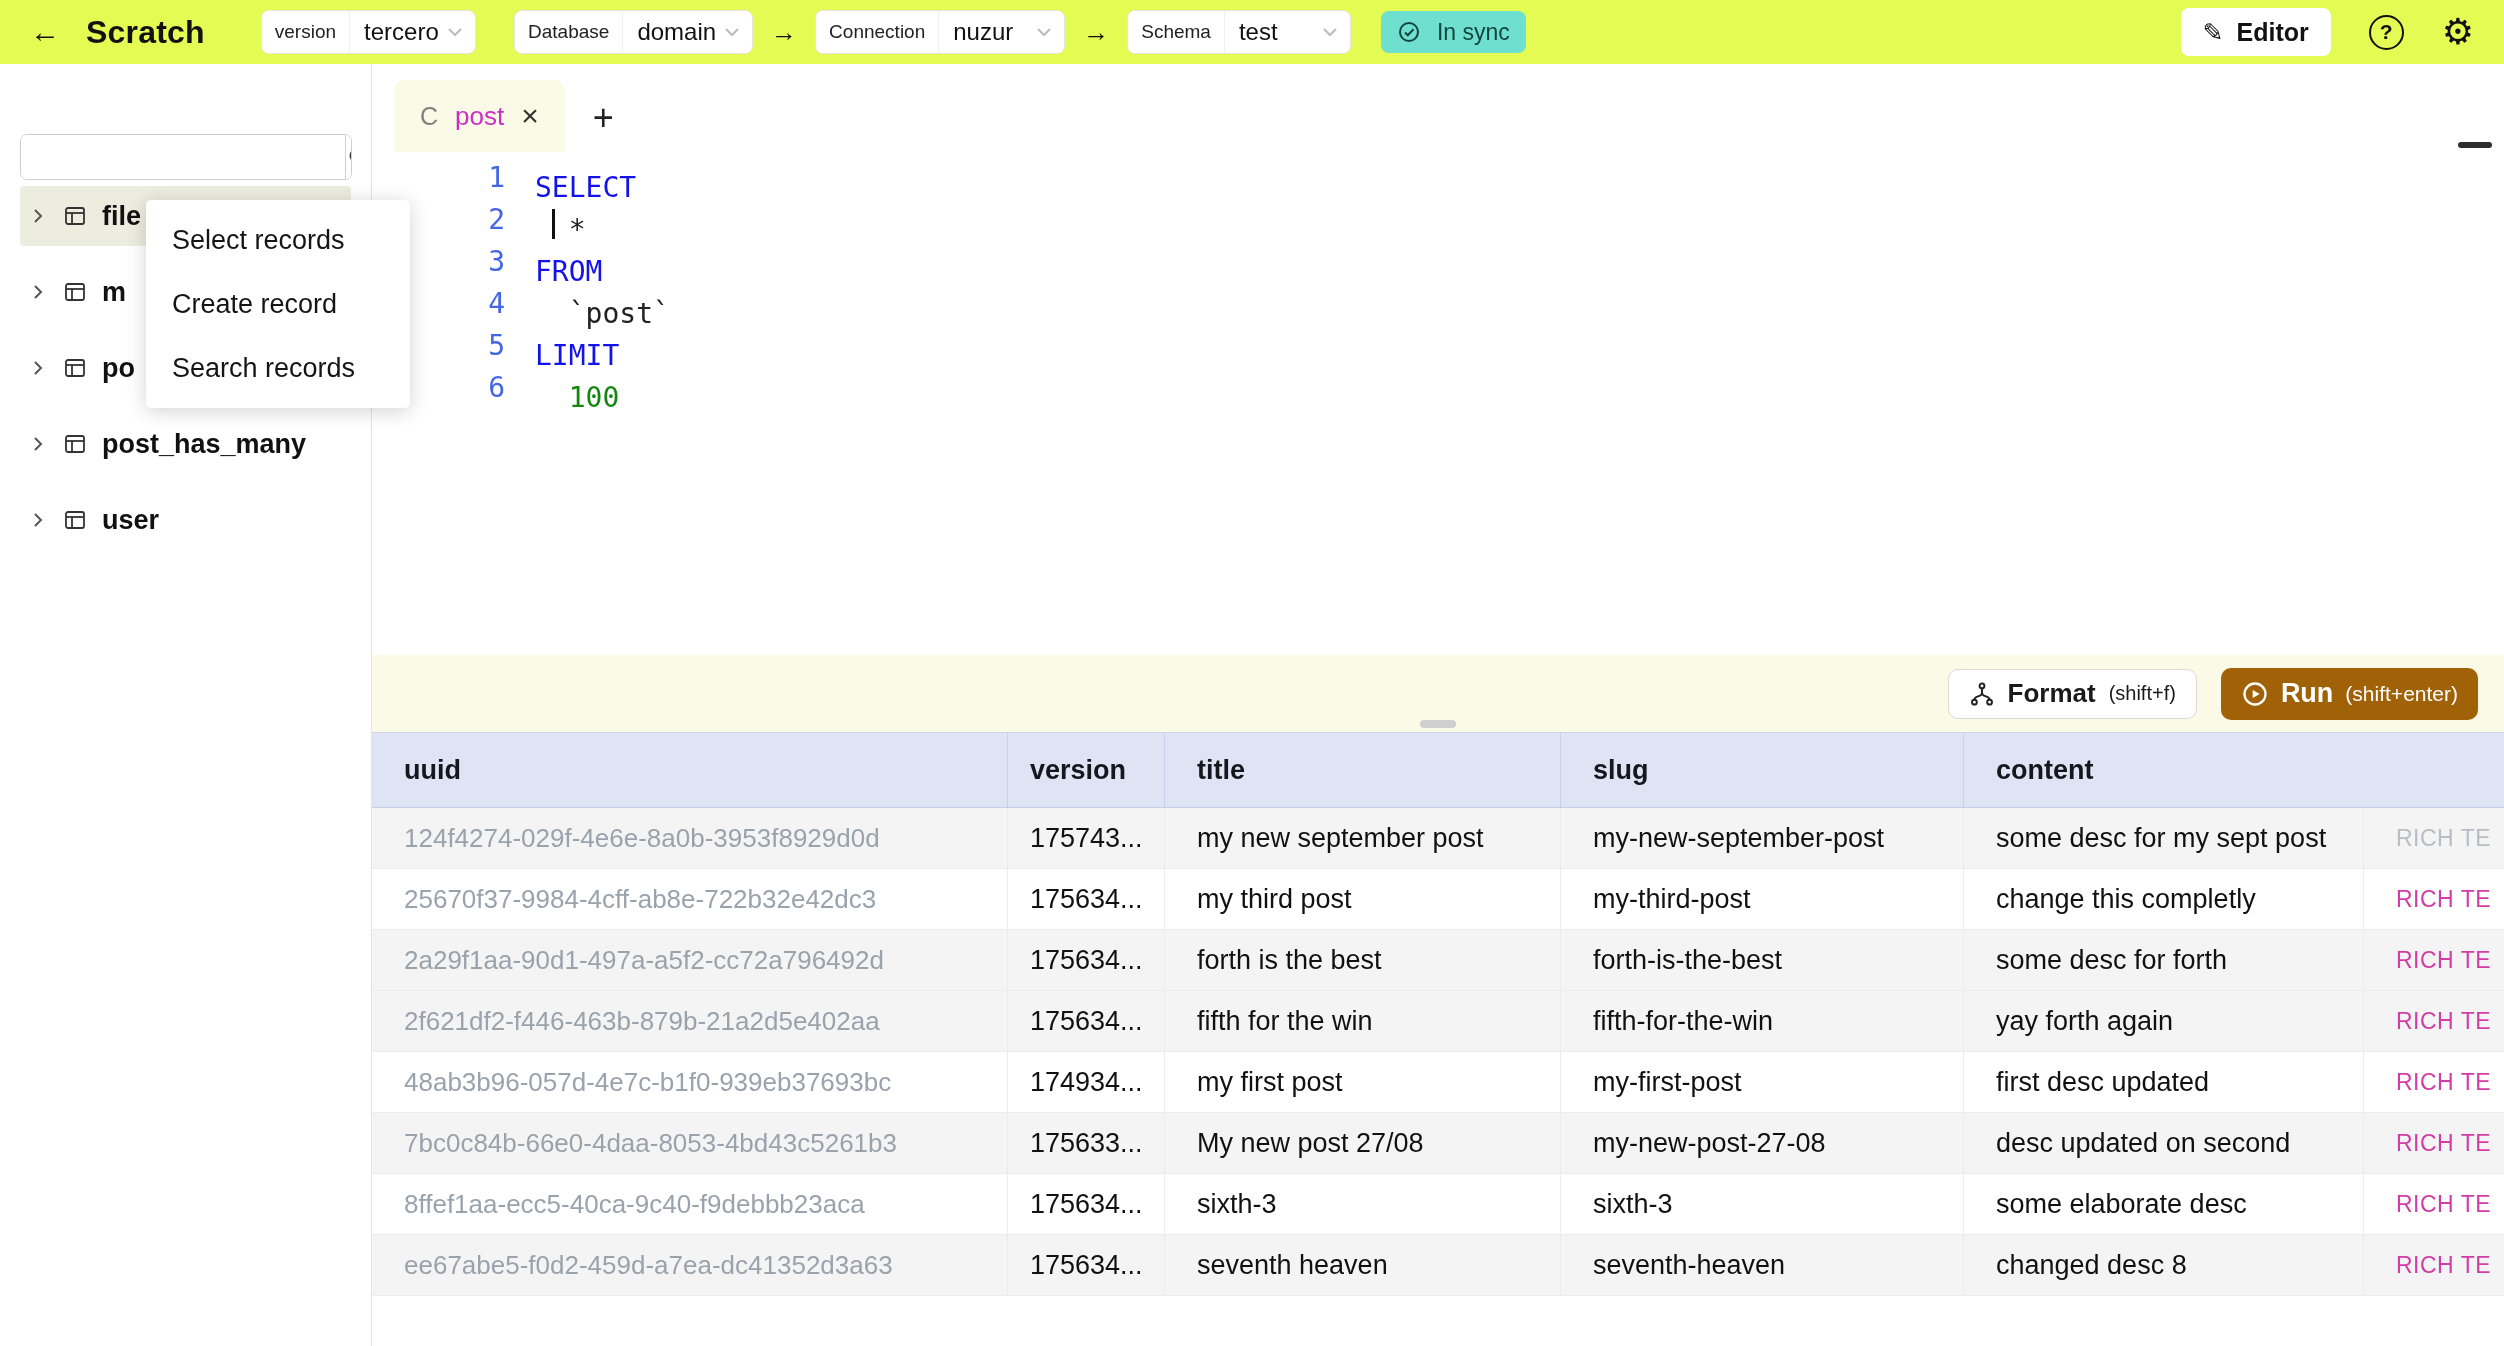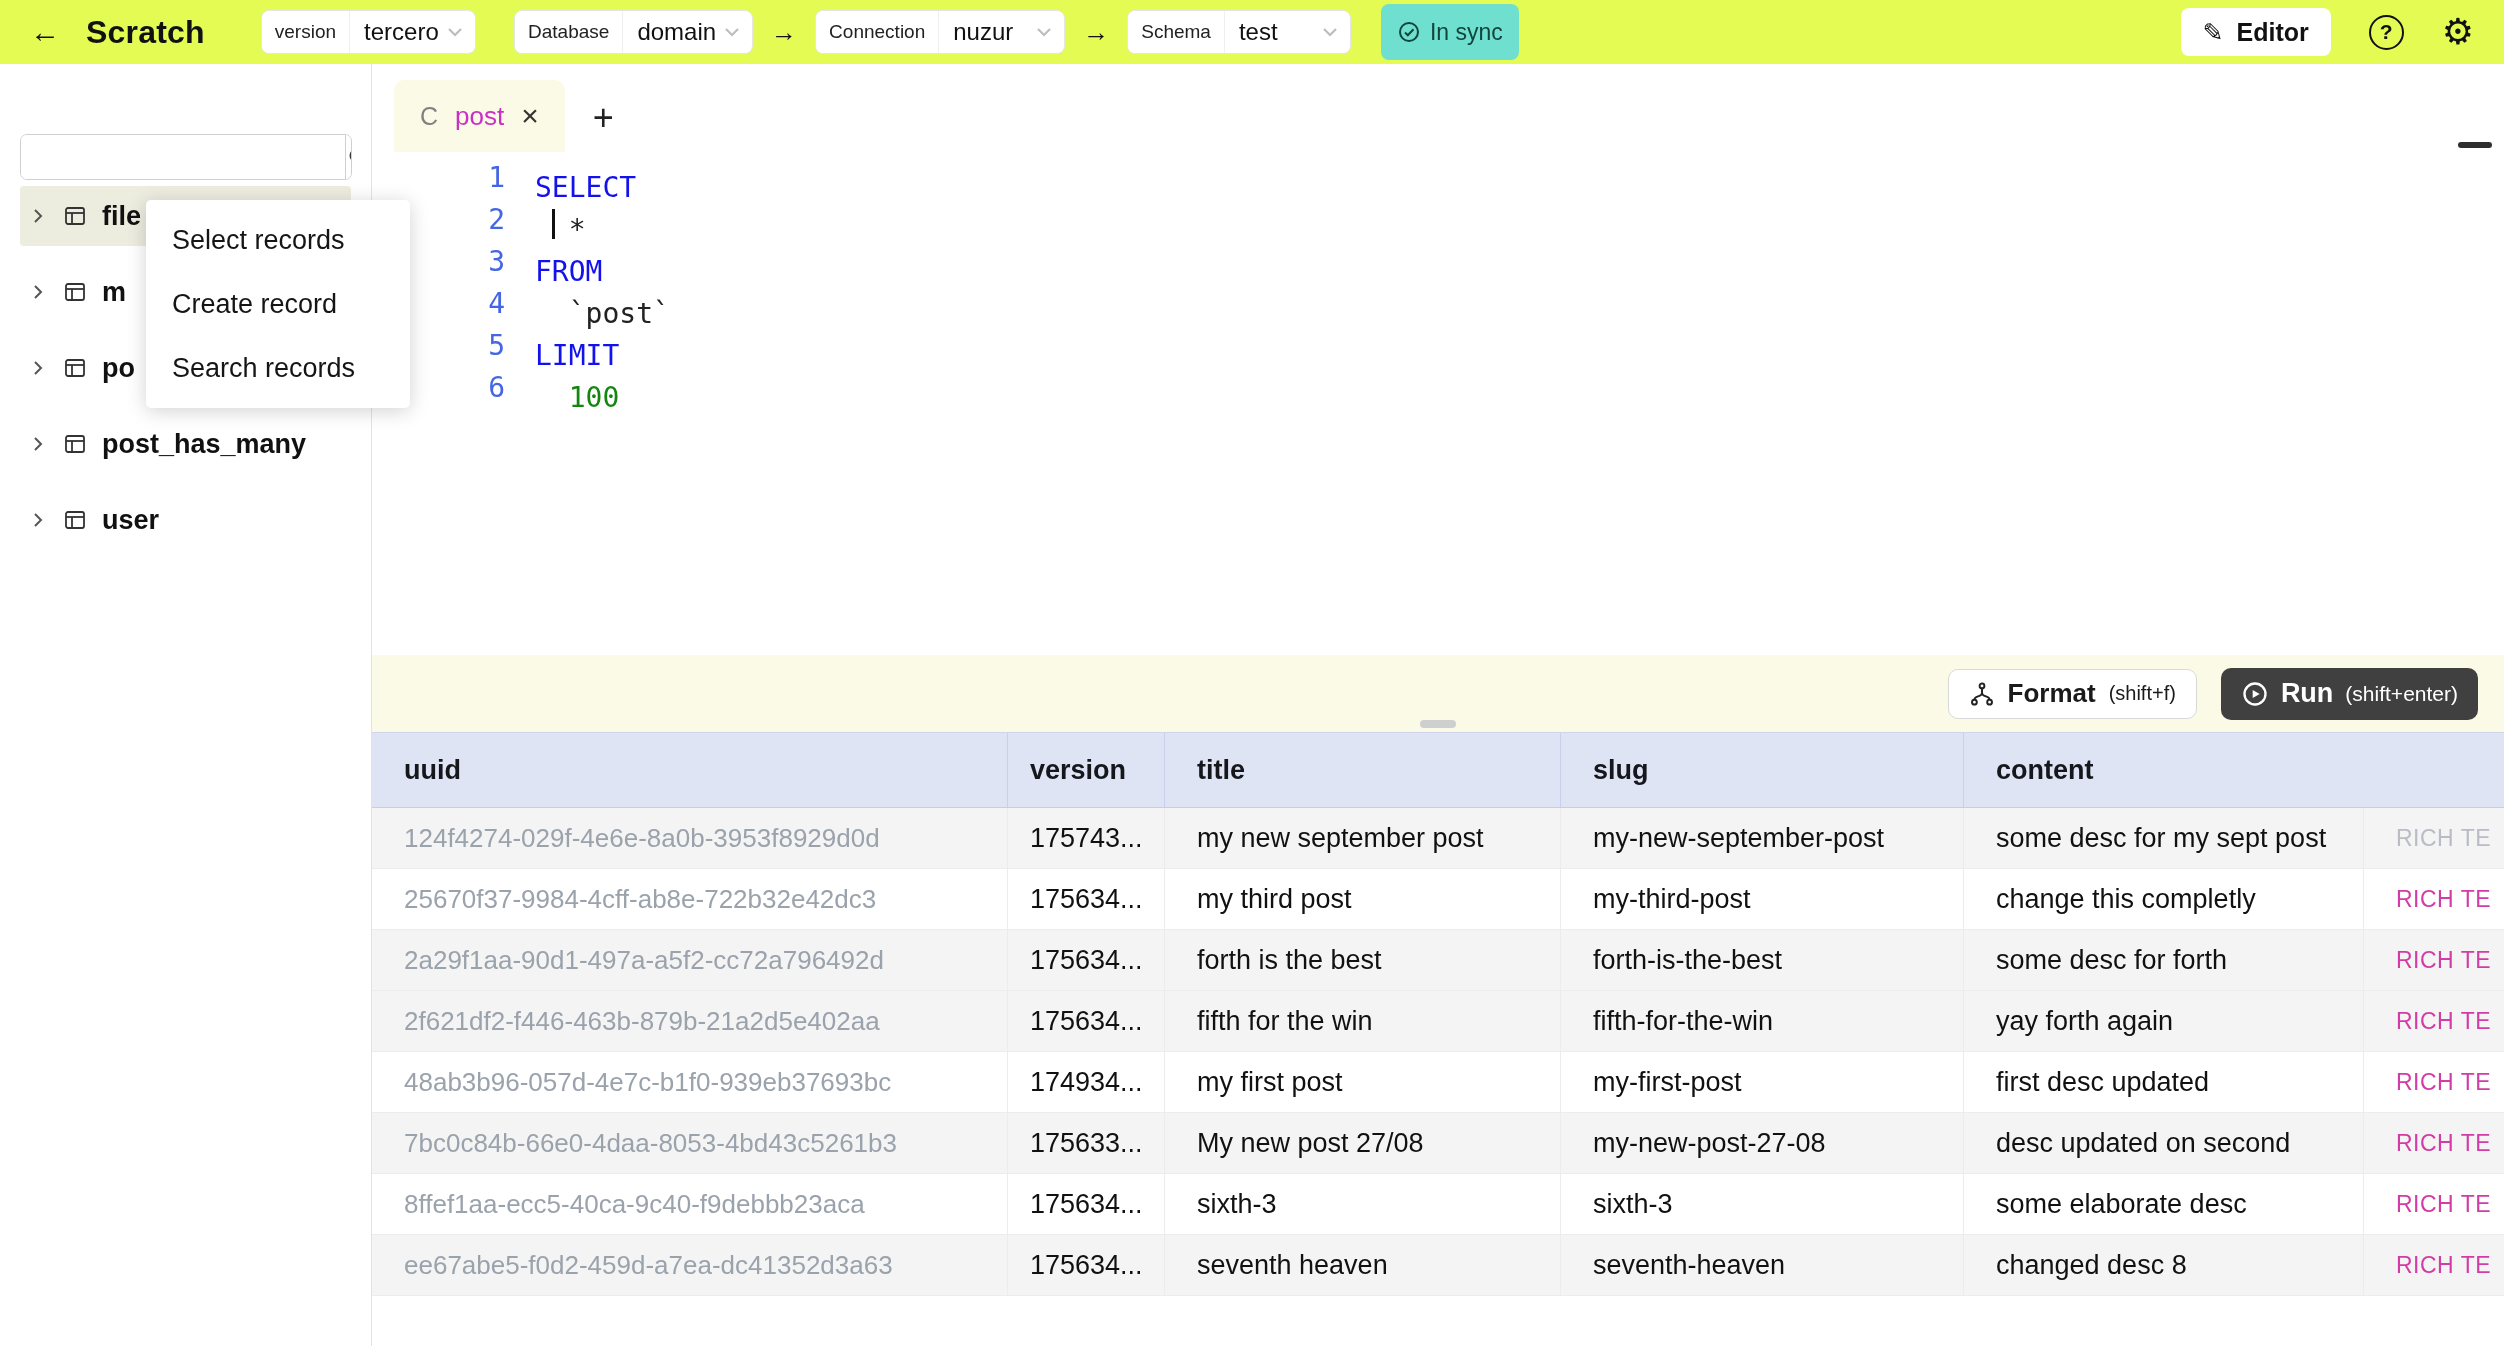--- a/index.html
+++ b/index.html
@@ -10,21 +10,21 @@
   
   .topbar { height:64px; background:#E3FB53; display:flex; align-items:center; padding:0 30px; }
   .back { font-size:30px; color:#111; margin-right:26px; cursor:pointer; }
   .app-title { font-size:32px; font-weight:bold; letter-spacing:0.2px; margin-right:56px; }
   .param { display:flex; align-items:center; background:#fff; border:1px solid #e6e6e6; border-radius:8px; height:44px; overflow:hidden; }
   .param-label { font-size:19px; color:#222; padding:0 13px; border-right:1px solid #efefef; height:100%; display:flex; align-items:center; background:#fff; }
   .param-value { font-size:24px; color:#111; padding:0 6px 0 14px; min-width:95px; }
   .chev { margin:0 12px 0 2px; }
   .flow-arrow { font-size:26px; color:#111; margin:0 18px; }
   .gap-l { margin-left:38px; }
-  .sync-badge { display:flex; align-items:center; gap:9px; background:#6FDFD0; border-radius:8px; height:56px; padding:16px 16px; margin-left:30px; font-size:23px; color:#11453C; }
+  .sync-badge { display:flex; align-items:center; gap:16px; background:#6FDFD0; border-radius:8px; height:42px; padding:16px 16px; margin-left:30px; font-size:23px; color:#11453C; }
   .topbar-right { margin-left:auto; display:flex; align-items:center; gap:38px; }
   .editor-btn { display:flex; align-items:center; gap:13px; background:#fff; border-radius:8px; height:48px; padding:0 22px; font-size:25px; font-weight:bold; cursor:pointer; }
   .pencil { font-size:25px; font-weight:normal; }
   .help-icon { width:35px; height:35px; border:2px solid #111; border-radius:50%; display:flex; align-items:center; justify-content:center; font-size:21px; font-weight:bold; cursor:pointer; }
   .gear-icon { font-size:36px; cursor:pointer; }
 
   
   .body { display:flex; height:1282px; }
 
   
@@ -57,21 +57,21 @@
   .ctext { white-space:pre; margin-left:30px; color:#222;margin-top:20px; }
   .ctext.kw { color:#1412EB; }
   .ctext.grn { color:#12860D; }
   .caret { position:absolute; left:180px; top:57px; width:3px; height:30px; background:#111; }
   .scroll-dash { position:absolute; top:78px; right:12px; width:34px; height:6px; background:#2e2e2e; border-radius:3px; cursor:grab; z-index:5; }
 
   .editor-footer { height:77px; background:#FAFAE6; display:flex; align-items:center; justify-content:flex-end; gap:24px; padding-right:26px; }
   .format-btn { display:flex; align-items:center; gap:13px; background:#fff; border:1px solid #d9d9d9; border-radius:10px; height:50px; padding:0 20px; cursor:pointer; }
   .format-btn .lbl { font-size:26px; font-weight:bold; color:#1a1a1a; }
   .format-btn .sc { font-size:20px; color:#1a1a1a; }
-  .run-btn { display:flex; align-items:center; gap:12px; background:#404040; border:none; border-radius:10px; height:52px; padding:0 20px; cursor:pointer; }
+  .run-btn { display:flex; align-items:center; gap:12px; background:#a16207; border:none; border-radius:10px; height:52px; padding:0 20px; cursor:pointer; }
   .run-btn .lbl { font-size:27px; font-weight:bold; color:#fff; }
   .run-btn .sc { font-size:21px; color:#fff; }
 
   .grip { position:absolute; top:656px; left:1048px; width:36px; height:8px; border-radius:4px; background:#cfcfcf; z-index:6; cursor:row-resize; }
 
   
   .grid { border-top:1px solid #cfd4ea; }
   .grid-header { display:flex; height:75px; background:#DFE4F5; border-bottom:1px solid #c6cde8; font-weight:bold; font-size:27px; color:#15171c; }
   .gh-cell, .gr-cell { display:flex; align-items:center; padding-left:32px; height:100%; overflow:hidden; white-space:nowrap; }
   .gh-cell { border-right:1px solid #c9cfec; }

